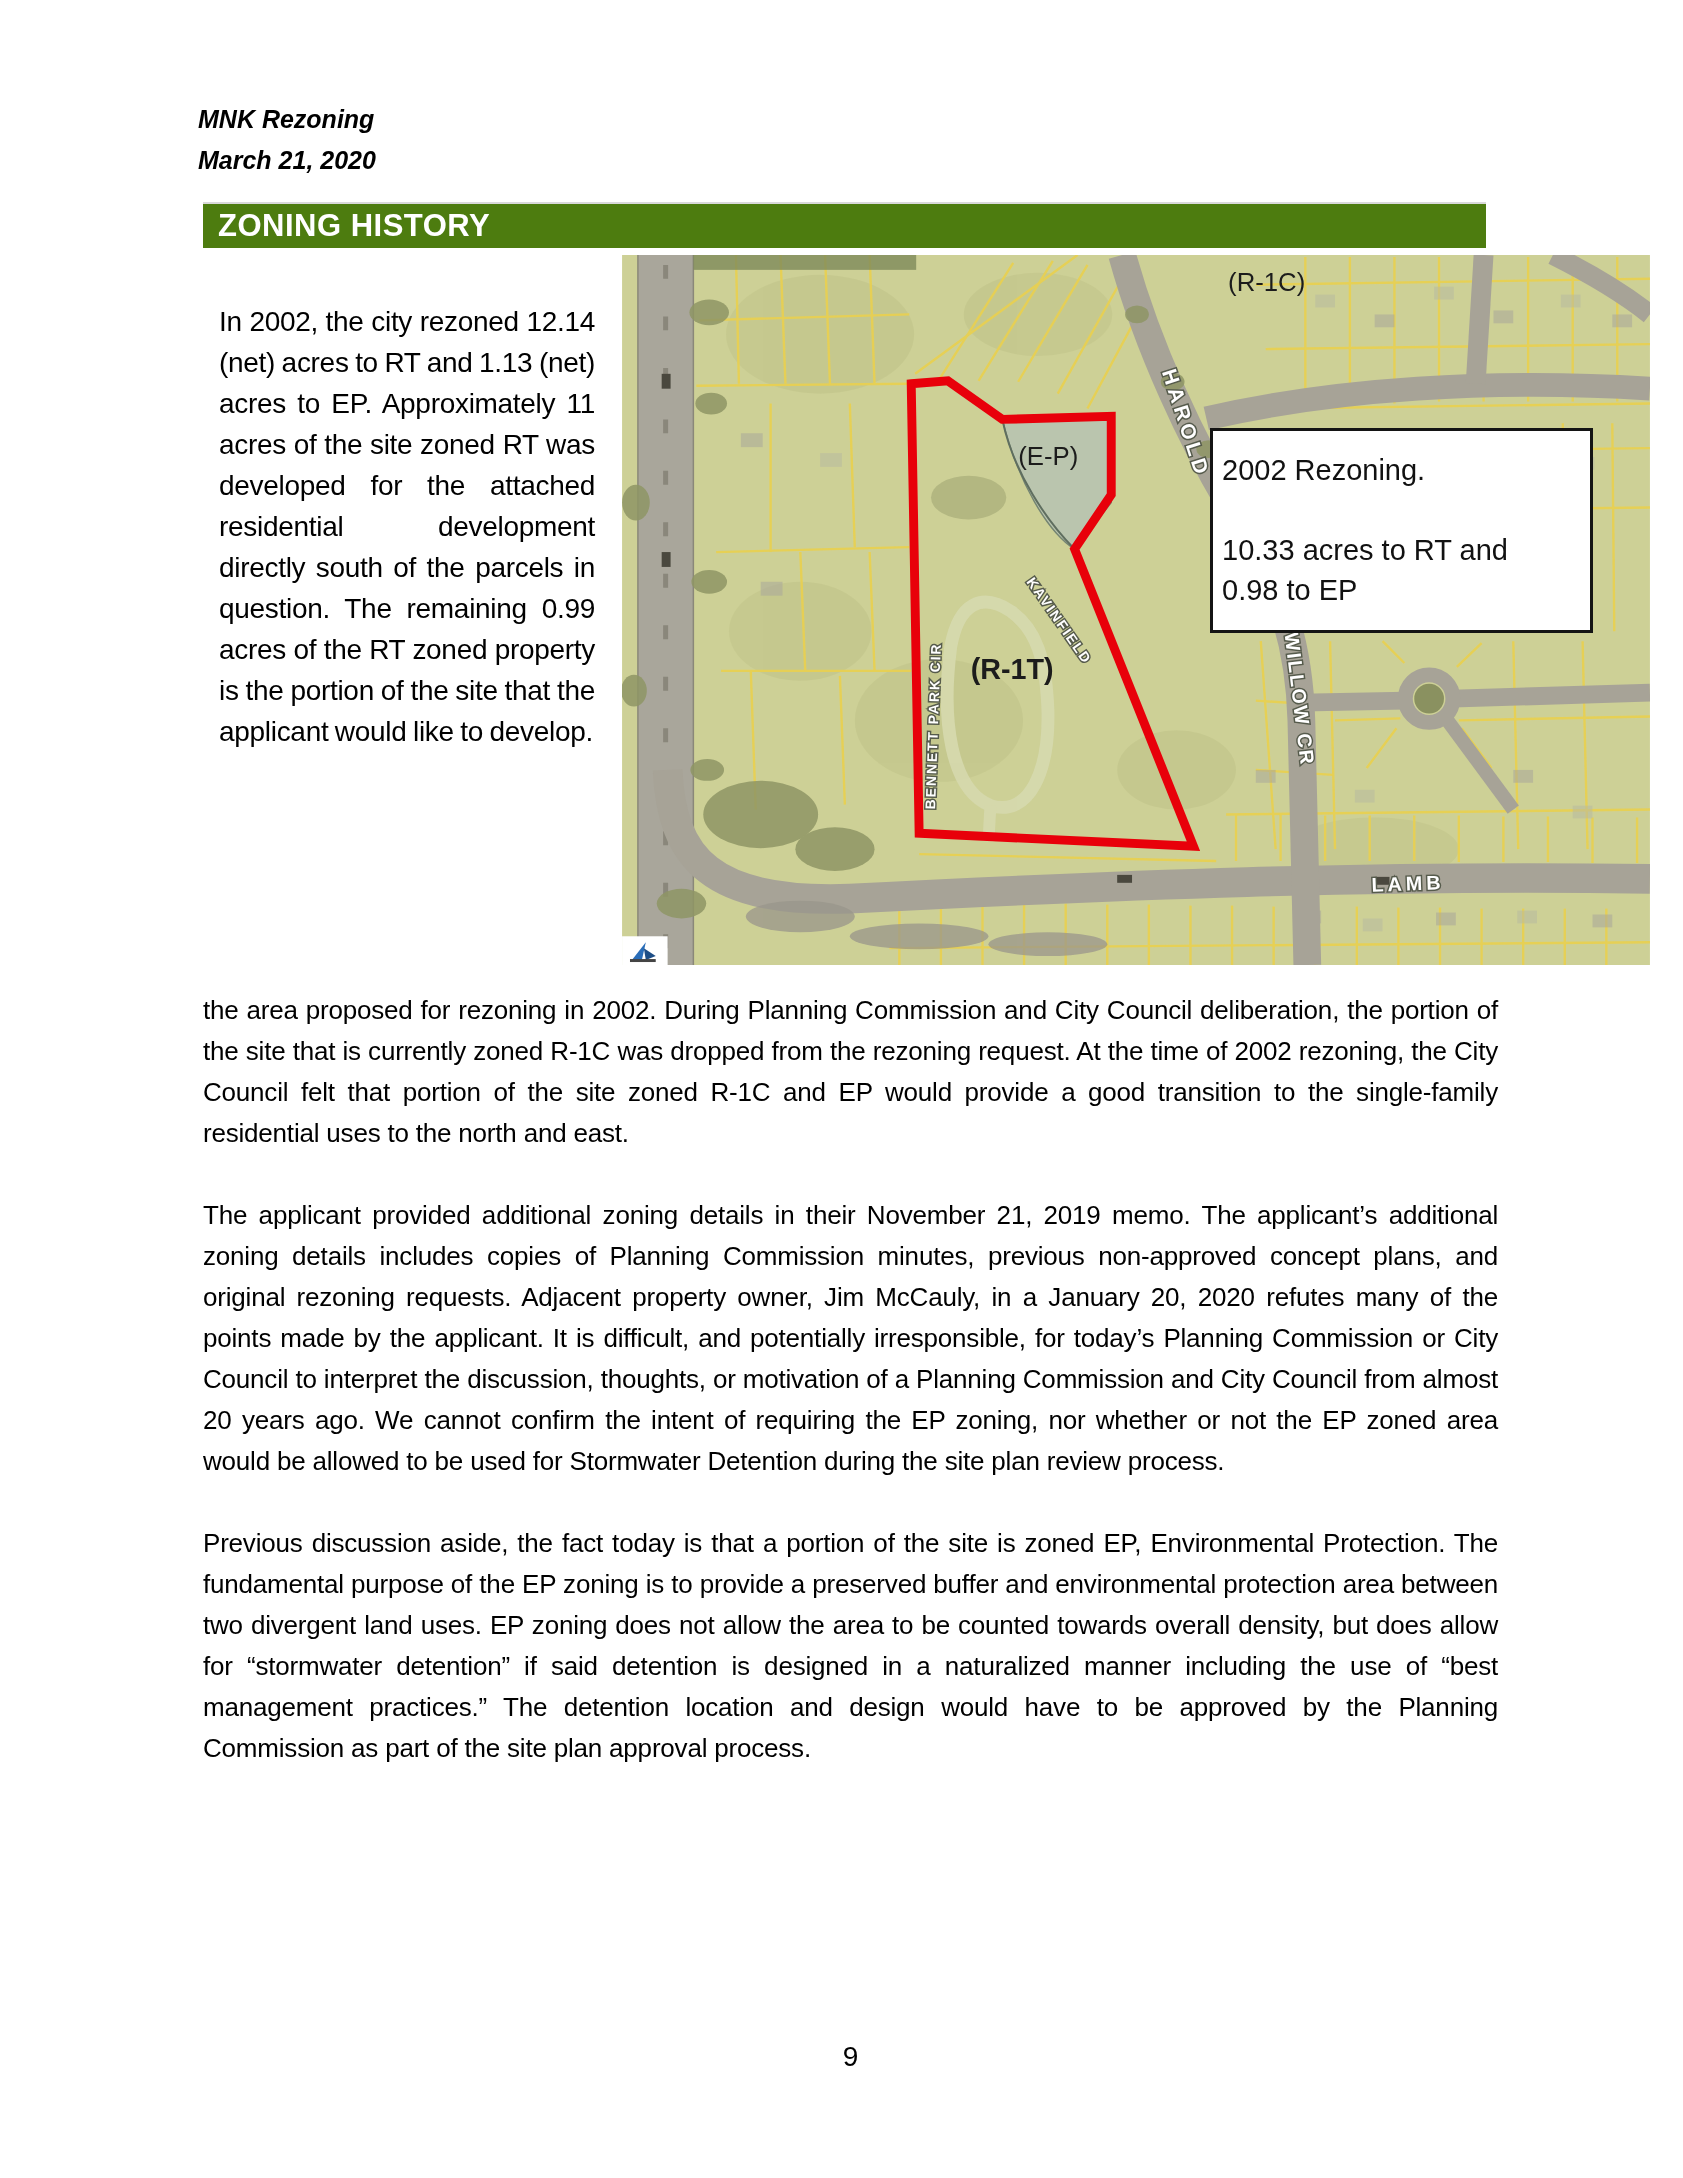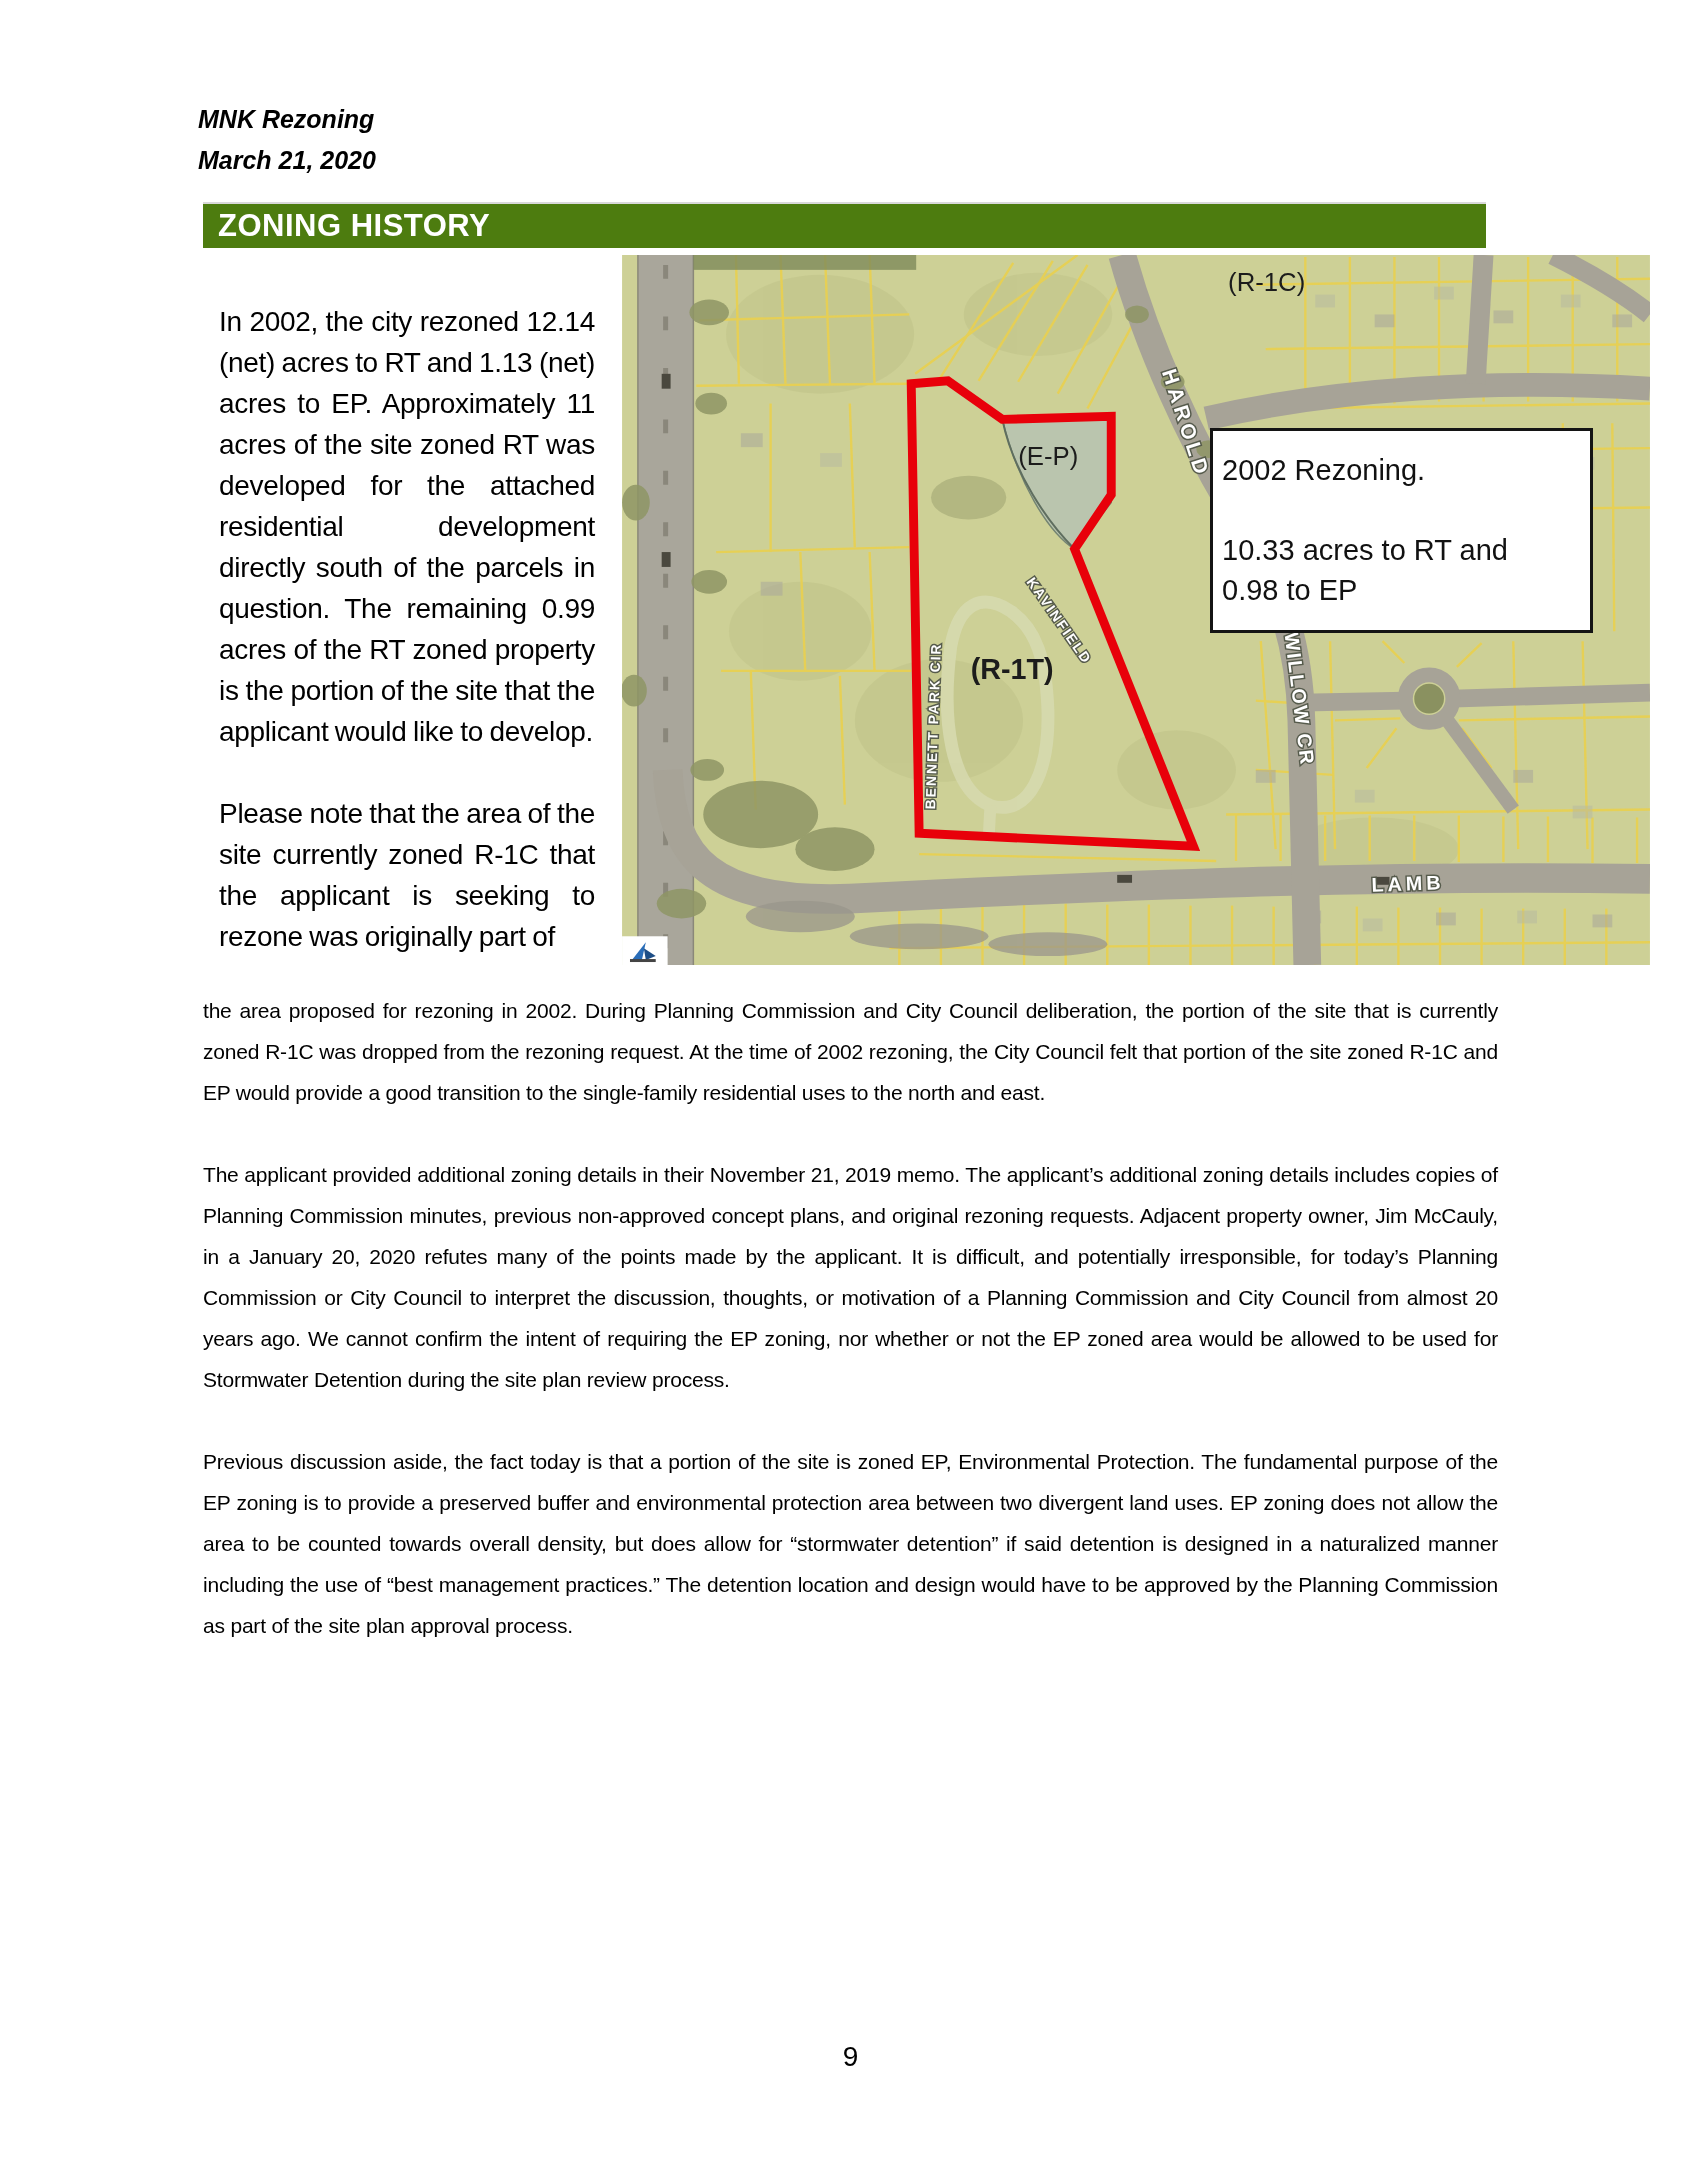--- a/index.html
+++ b/index.html
@@ -19,21 +19,21 @@
   }
   .left-col{
     position:absolute;left:203px;top:285px;width:408px;
     font-size:28px;line-height:41px;text-align:justify;
     letter-spacing:-0.3px;word-spacing:-1px;
   }
   .left-col p{margin:16px;}
   .left-col p + p{margin-top:41px;}
   .body-text{
     position:absolute;left:203px;top:990px;width:1295px;
-    font-size:21px;line-height:41px;text-align:justify;letter-spacing:-0.2px;
+    font-size:26px;line-height:41px;text-align:justify;letter-spacing:-0.2px;
   }
   .body-text p{margin:0 0 41px 0;}
   .map-wrap{
     position:absolute;left:622px;top:255px;width:1028px;height:710px;overflow:hidden;
   }
   .map-wrap svg{display:block;}
   .callout{
     position:absolute;left:588px;top:173px;width:383px;height:205px;
     background:#ffffff;border:3px solid #141414;box-sizing:border-box;
     padding:19px 9px;font-size:29px;line-height:40px;color:#111;
@@ -59,21 +59,20 @@
     <div>MNK Rezoning</div>
     <div>March 21, 2020</div>
   </div>
 
   <div class="section-banner">
     <span>ZONING HISTORY</span>
   </div>
 
   <div class="left-col">
     <p>In 2002, the city rezoned 12.14 (net) acres to RT and 1.13 (net) acres to EP.  Approximately 11 acres of the site zoned RT was developed for the attached residential development directly south of the parcels in question.  The remaining 0.99 acres of the RT zoned property is the portion of the site that the applicant would like to develop.</p>
-    <p>Please note that the area of the site currently zoned R-1C that the applicant is seeking to rezone was originally part of</p>
   </div>
 
   <div class="map-wrap">
     <svg width="1028" height="710" viewBox="0 0 1038 717" xmlns="http://www.w3.org/2000/svg">
 
       <rect x="0" y="0" width="1038" height="717" fill="#cdd096"></rect>
 
       <g opacity="0.7" fill="#c3c68c">
         <ellipse cx="200" cy="80" rx="95" ry="60"></ellipse>
         <ellipse cx="420" cy="60" rx="75" ry="42"></ellipse>

